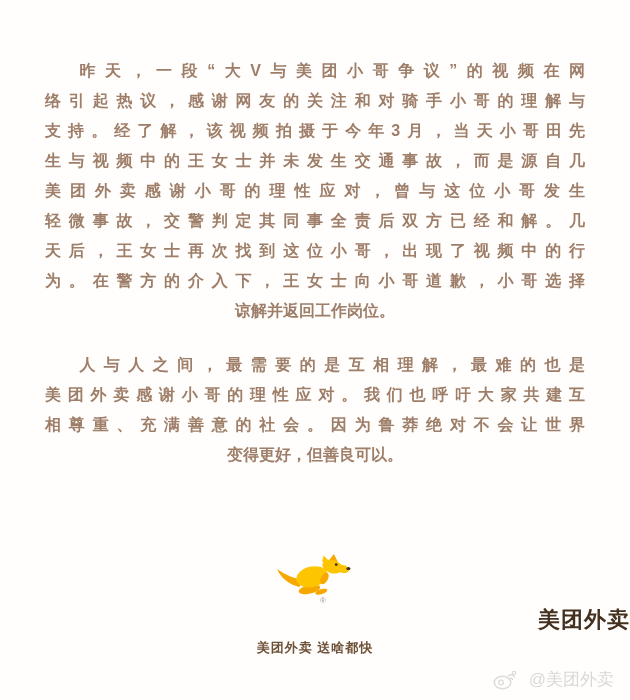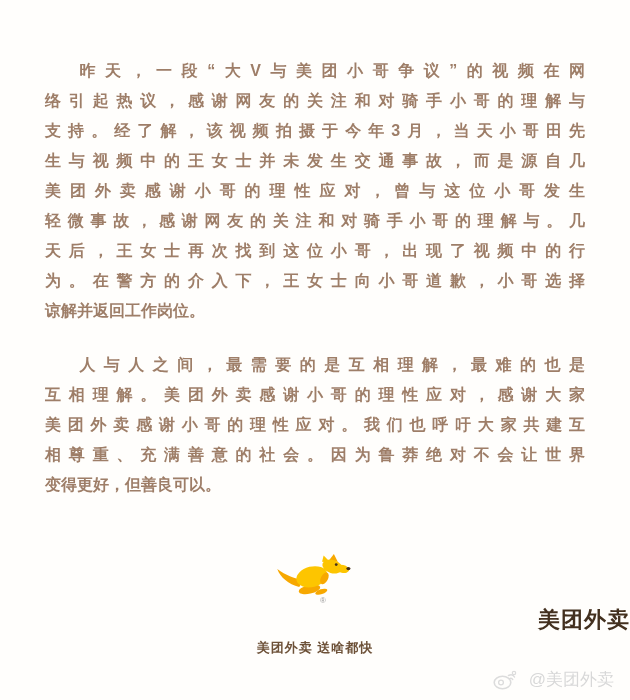--- a/index.html
+++ b/index.html
@@ -17,20 +17,21 @@
     position: absolute;
     left: 45px; top: 56px; width: 540px;
     color: #9e7e68;
     font-weight: 700;
     font-size: 16px;
   }
   .line {
     height: 30px;
     line-height: 30px;
     white-space: nowrap;
+    text-align: center;
   }
   .j {
     text-align: justify;
     text-align-last: justify;
     text-justify: inter-character;
   }
   .indent { text-indent: 2.15em; }
   .para2 { margin-top: 24px; }
 
   
@@ -80,28 +81,27 @@
 
 <div class="page">
 
   <div class="text-block">
     <div class="para">
       <div class="line j indent">昨天，一段“大V与美团小哥争议”的视频在网</div>
       <div class="line j">络引起热议，感谢网友的关注和对骑手小哥的理解与</div>
       <div class="line j">支持。经了解，该视频拍摄于今年3月，当天小哥田先</div>
       <div class="line j">生与视频中的王女士并未发生交通事故，而是源自几</div>
       <div class="line j">美团外卖感谢小哥的理性应对，曾与这位小哥发生</div>
-      <div class="line j">轻微事故，感谢网友的关注和对骑手小哥的理解与。几</div>
+      <div class="line j">轻微事故，交警判定其同事全责后双方已经和解。几</div>
       <div class="line j">天后，王女士再次找到这位小哥，出现了视频中的行</div>
       <div class="line j">为。在警方的介入下，王女士向小哥道歉，小哥选择</div>
       <div class="line">谅解并返回工作岗位。</div>
     </div>
     <div class="para para2">
       <div class="line j indent">人与人之间，最需要的是互相理解，最难的也是</div>
-      <div class="line j">互相理解。美团外卖感谢小哥的理性应对，感谢大家</div>
       <div class="line j">美团外卖感谢小哥的理性应对。我们也呼吁大家共建互</div>
       <div class="line j">相尊重、充满善意的社会。因为鲁莽绝对不会让世界</div>
       <div class="line">变得更好，但善良可以。</div>
     </div>
   </div>
 
   <div class="logo-block">
     <span class="kangaroo-wrap">
       <svg viewBox="0 0 100 56" xmlns="http://www.w3.org/2000/svg" aria-hidden="true">
 

